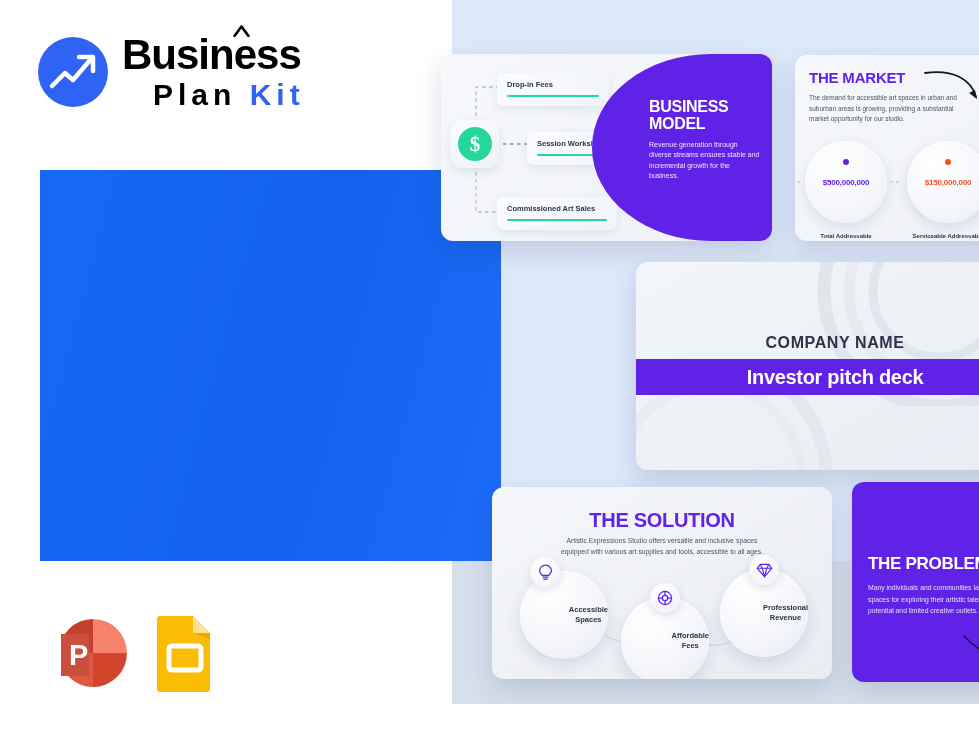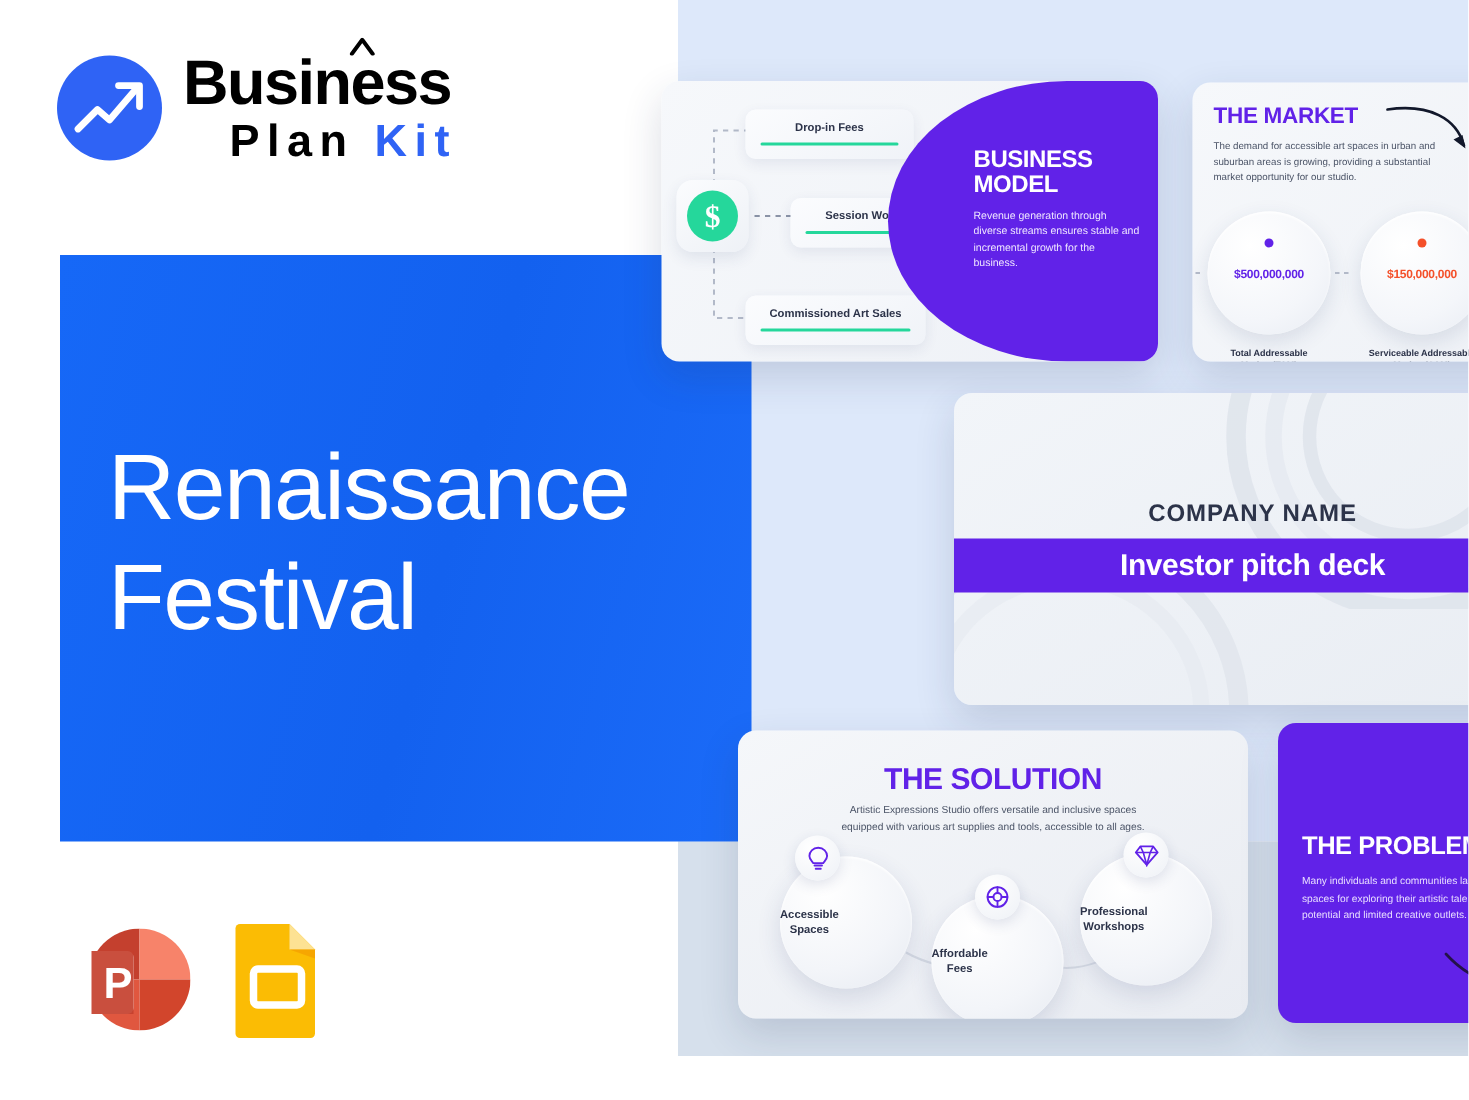--- a/index.html
+++ b/index.html
@@ -60,21 +60,21 @@
     background:#6122e8;border-top-left-radius:120px 94px;border-bottom-left-radius:120px 94px;}
   .bm-purple-inner{position:absolute;left:57px;top:44px;width:112px;color:#fff;}
   .bm-title{font-size:16px;font-weight:bold;line-height:1.08;letter-spacing:-0.3px;}
   .bm-desc{font-size:7px;line-height:1.5;margin-top:7px;color:#efe6ff;}
   .bm-doticon{position:absolute;left:10px;top:66px;width:48px;height:48px;border-radius:11px;
     background:linear-gradient(145deg,#fbfcfe,#eef1f6);box-shadow:0 4px 10px rgba(40,60,110,.1);
     display:flex;align-items:center;justify-content:center;}
   .bm-dollar{width:34px;height:34px;border-radius:50%;background:#25d79b;color:#fff;
     display:flex;align-items:center;justify-content:center;font-size:21px;font-weight:bold;font-family:"Liberation Serif",serif;}
   .bm-chip{position:absolute;border-radius:7px;background:linear-gradient(150deg,#fbfcfe,#f0f3f8);
-    box-shadow:0 3px 9px rgba(40,60,110,.09);padding:7px 10px 9px 10px;text-align:center;}
+    box-shadow:0 3px 9px rgba(40,60,110,.09);padding:7px 10px 9px 10px;}
   .bm-chip span{font-size:7.5px;font-weight:bold;color:#2c3349;display:block;white-space:nowrap;}
   .bm-chip i{display:block;height:2px;background:#25d79b;margin-top:6px;border-radius:2px;}
   .bm-c1{left:90px;top:64px;width:100px;}
   .bm-c2{left:130px;top:123px;width:108px;}
   .bm-c3{left:90px;top:189px;width:118px;}
 
   
   .s-mk{left:795px;top:55px;width:255px;height:186px;}
   .mk-title{position:absolute;left:14px;top:14px;font-size:15px;font-weight:bold;color:#6122e8;letter-spacing:-0.2px;}
   .mk-desc{position:absolute;left:14px;top:38px;width:155px;font-size:6.5px;line-height:1.62;color:#4b5467;}
@@ -104,21 +104,21 @@
   .s-sol{left:492px;top:487px;width:340px;height:192px;
     background:linear-gradient(150deg,#f5f7fa 0%,#e9ecf2 100%);}
   .sol-title{position:absolute;left:0;top:22px;width:100%;text-align:center;
     font-size:20px;font-weight:bold;color:#6122e8;letter-spacing:-.3px;}
   .sol-desc{position:absolute;left:50%;transform:translateX(-50%);top:48px;width:215px;
     font-size:6.8px;line-height:1.62;color:#4b5467;text-align:center;}
   .sol-node{position:absolute;display:flex;flex-direction:column;align-items:center;}
   .sol-disc{width:88px;height:88px;border-radius:50%;
     background:radial-gradient(circle at 33% 26%,#ffffff 0%,#f3f5f9 60%,#e6eaf1 100%);
     box-shadow:0 6px 16px rgba(40,60,110,.14), inset 0 1px 2px #fff;
-    display:flex;align-items:center;justify-content:flex-start;text-align:center;}
+    display:flex;align-items:center;justify-content:flex-end;text-align:center;}
   .sol-disc span{font-size:7.5px;font-weight:bold;color:#2c3349;line-height:1.4;}
   .sol-badge{position:absolute;top:-14px;width:30px;height:30px;border-radius:50%;
     background:radial-gradient(circle at 35% 28%,#fff,#eef1f6);
     box-shadow:0 3px 9px rgba(40,60,110,.14);display:flex;align-items:center;justify-content:center;}
   .sol-n1{left:28px;top:84px;}
   .sol-n2{left:129px;top:110px;}
   .sol-n3{left:228px;top:82px;}
   .sol-link{position:absolute;stroke:#d5dae3;fill:none;stroke-width:1.4;}
 
   
@@ -150,24 +150,20 @@
           <path d="M1.5 11 L8.5 1.5 L15.5 11" stroke="#000" stroke-width="2.6" fill="none" stroke-linecap="round" stroke-linejoin="round"></path>
         </svg>
       </div>
       <div class="logo-line2">
         <span>Plan</span>
         <span class="kit">Kit</span>
       </div>
     </div>
   </div>
 
-  <div class="headline">
-    <div>Renaissance</div>
-    <div>Festival</div>
-  </div>
 
   <div class="badge-row">
     <div class="ppt-icon">
       <svg width="92" height="92" viewBox="0 0 92 92">
         <defs>
             <clipPath id="ppcl">
               <circle cx="53" cy="46" r="34"></circle>
             </clipPath>
           </defs>
         <g clip-path="url(#ppcl)">
@@ -321,21 +317,21 @@
     <div class="sol-node sol-n3">
       <div class="sol-badge" style="left:29px;">
         <svg width="17" height="15" viewBox="0 0 17 15">
           <path d="M4.2 1.3 L12.8 1.3 L15.8 5.3 L8.5 13.6 L1.2 5.3 Z" fill="none" stroke="#6122e8" stroke-width="1.2" stroke-linejoin="round"></path>
           <path d="M1.2 5.3 L15.8 5.3 M4.2 1.3 L6.2 5.3 L8.5 13.6 L10.8 5.3 L12.8 1.3" fill="none" stroke="#6122e8" stroke-width="1.1"></path>
         </svg>
       </div>
       <div class="sol-disc">
         <span>
           <b>Professional</b><br>
-          <b>Workshops</b>
+          <b>Revenue</b>
         </span>
       </div>
     </div>
   </div>
 
   <div class="slide s-pb">
     <div class="pb-title">THE PROBLEM</div>
     <div class="pb-desc">Many individuals and communities lack accessible, affordable spaces for exploring their artistic talents, leading to untapped potential and limited creative outlets.</div>
     <svg class="pb-swoosh" viewBox="0 0 80 36">
       <path d="M2 4 C22 26 52 32 78 22" stroke="#24124a" stroke-width="1.8" fill="none" stroke-linecap="round"></path>

